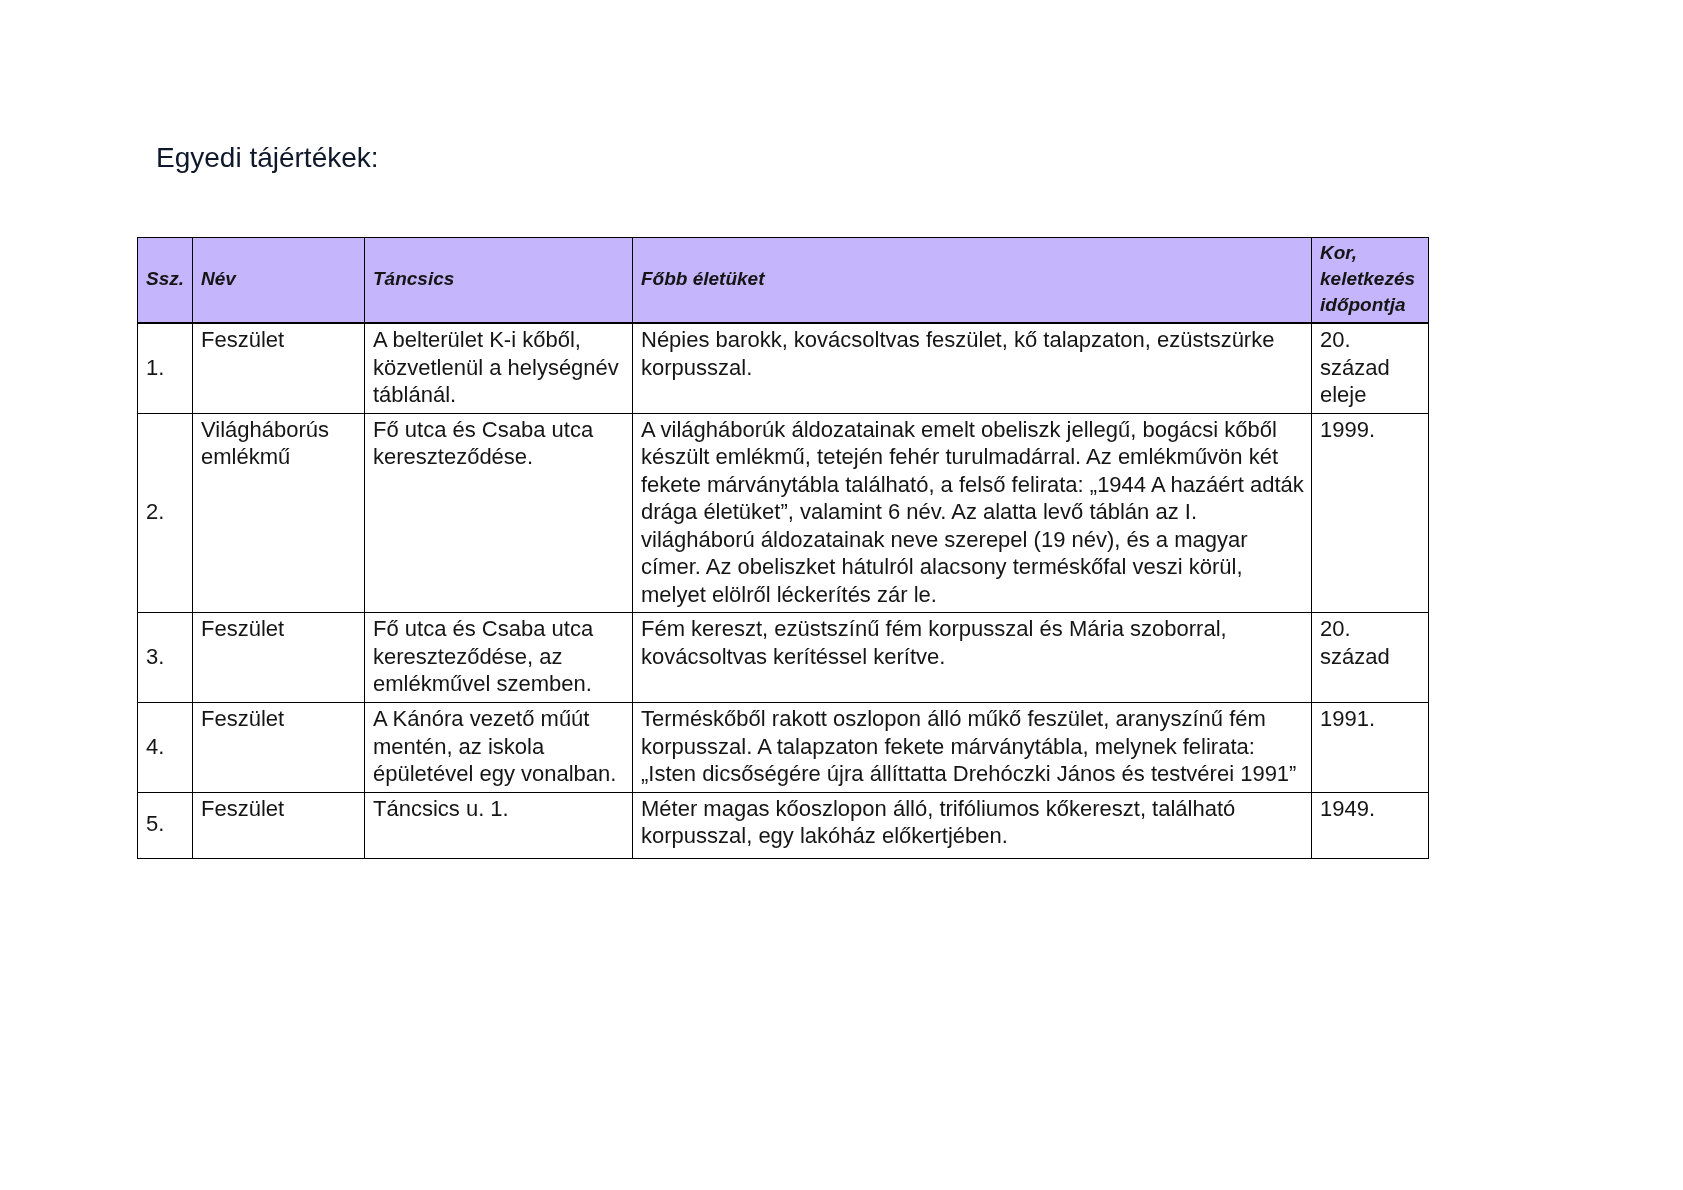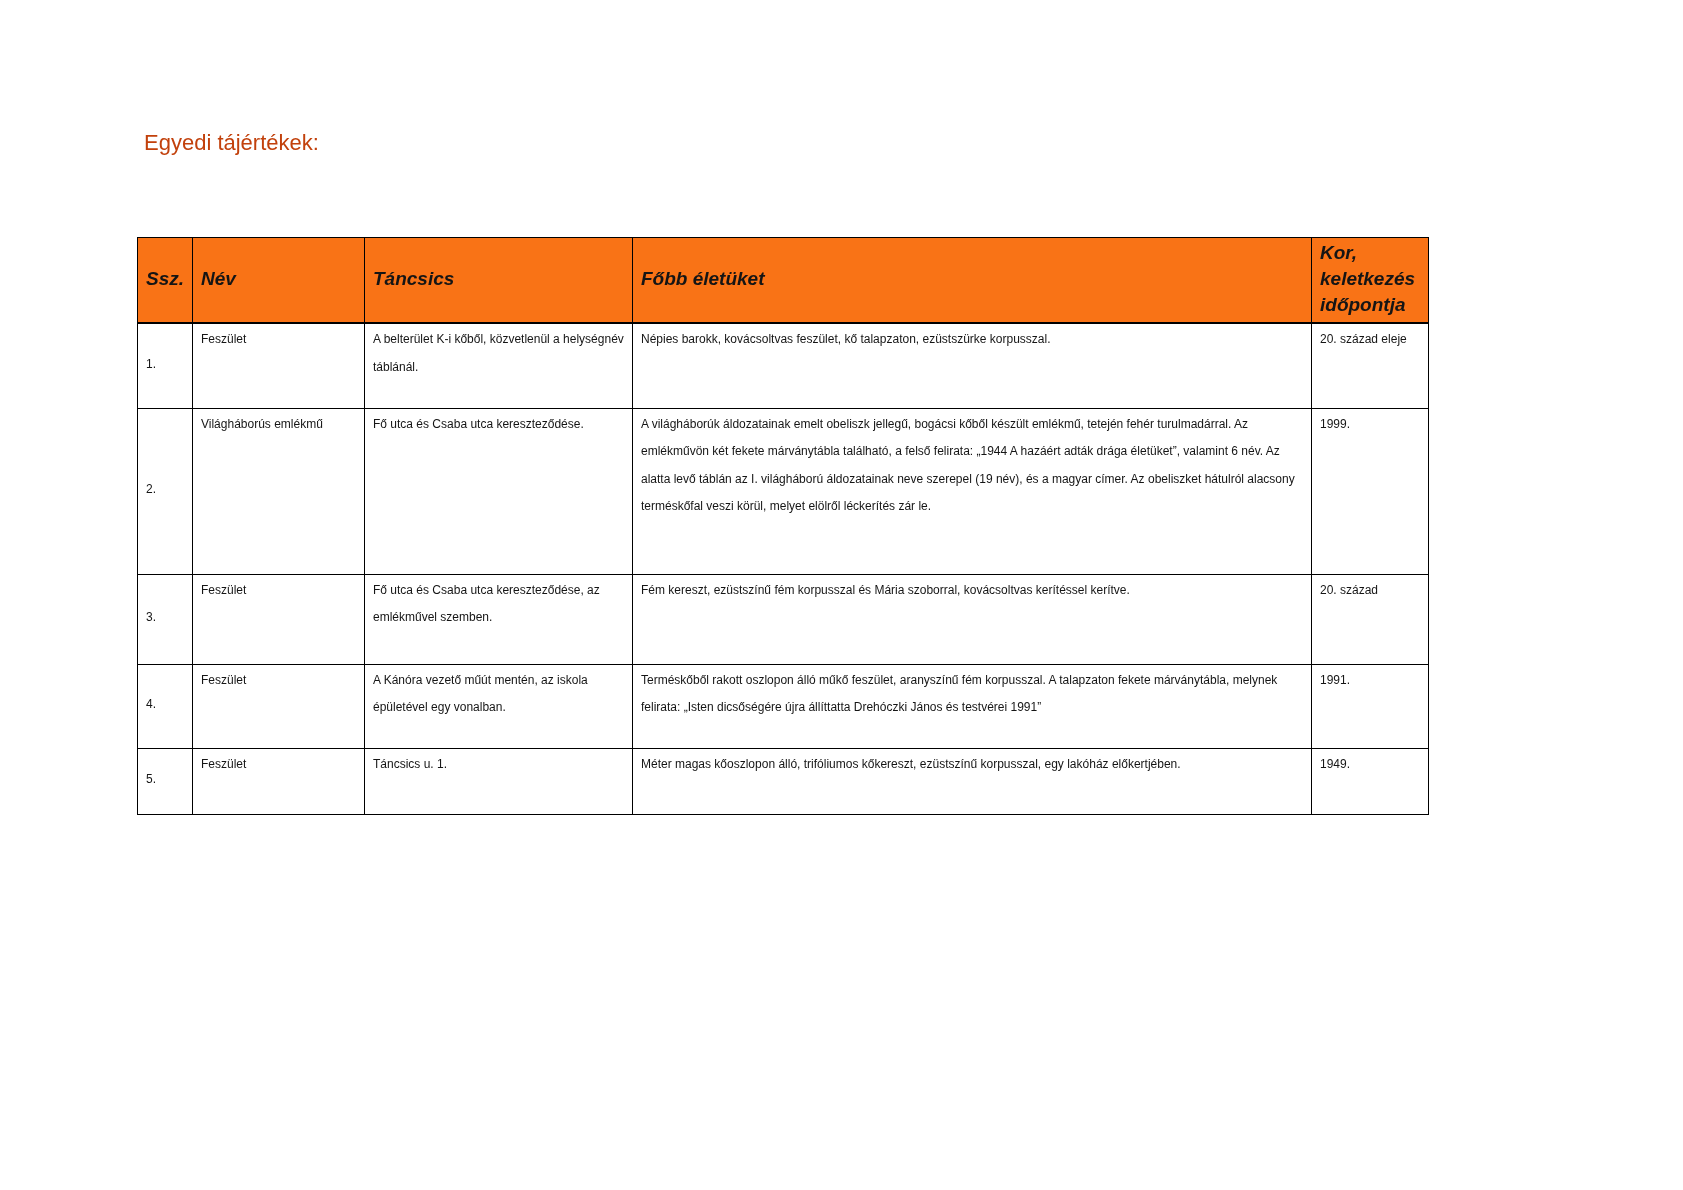--- a/index.html
+++ b/index.html
@@ -13,46 +13,46 @@
     position: relative;
     width: 1683px;
     height: 1190px;
     background: #ffffff;
     overflow: hidden;
   }
   .doc-title {
     position: absolute;
     left: 144px;
     top: 130px;
-    margin: 0;
-    font-size: 22px;
+    margin: 12px;
+    font-size: 28px;
     font-weight: 400;
-    color: #c2410c;
+    color: #0f172a;
   }
   table.values-table {
     position: absolute;
     left: 137px;
     top: 237px;
     width: 1291px;
     border-collapse: collapse;
     table-layout: fixed;
   }
   .values-table th,
   .values-table td {
     border: 1px solid #000000;
     padding: 2px 7px 4px 8px;
-    font-size: 12px;
+    font-size: 22px;
     line-height: 27.5px;
     vertical-align: top;
     text-align: left;
     word-wrap: break-word;
     color: #151515;
   }
   .values-table thead th {
-    background: #f97316;
+    background: #c4b5fd;
     font-weight: 700;
     font-style: italic;
     font-size: 19px;
     line-height: 26px;
     vertical-align: middle;
     height: 78px;
     border-bottom-width: 2px;
   }
   .values-table td.col-ssz {
     vertical-align: middle;
@@ -111,18 +111,18 @@
     <td class="col-nev">Feszület</td>
     <td class="col-helyszin">A Kánóra vezető műút mentén, az iskola épületével egy vonalban.</td>
     <td class="col-jellemzok">Terméskőből rakott oszlopon álló műkő feszület, aranyszínű fém korpusszal. A talapzaton fekete márványtábla, melynek felirata: „Isten dicsőségére újra állíttatta Drehóczki János és testvérei 1991”</td>
     <td class="col-kor">1991.</td>
   </tr>
 
   <tr style="height: 66px;">
     <td class="col-ssz">5.</td>
     <td class="col-nev">Feszület</td>
     <td class="col-helyszin">Táncsics u. 1.</td>
-    <td class="col-jellemzok">Méter magas kőoszlopon álló, trifóliumos kőkereszt, ezüstszínű korpusszal, egy lakóház előkertjében.</td>
+    <td class="col-jellemzok">Méter magas kőoszlopon álló, trifóliumos kőkereszt, található korpusszal, egy lakóház előkertjében.</td>
     <td class="col-kor">1949.</td>
   </tr>
 </tbody>
   </table>
 </div>
 
 </body></html>

